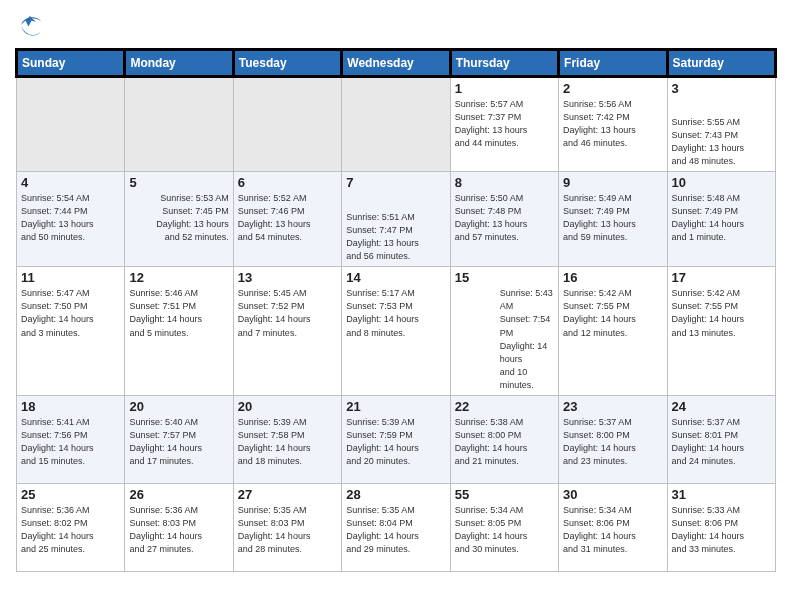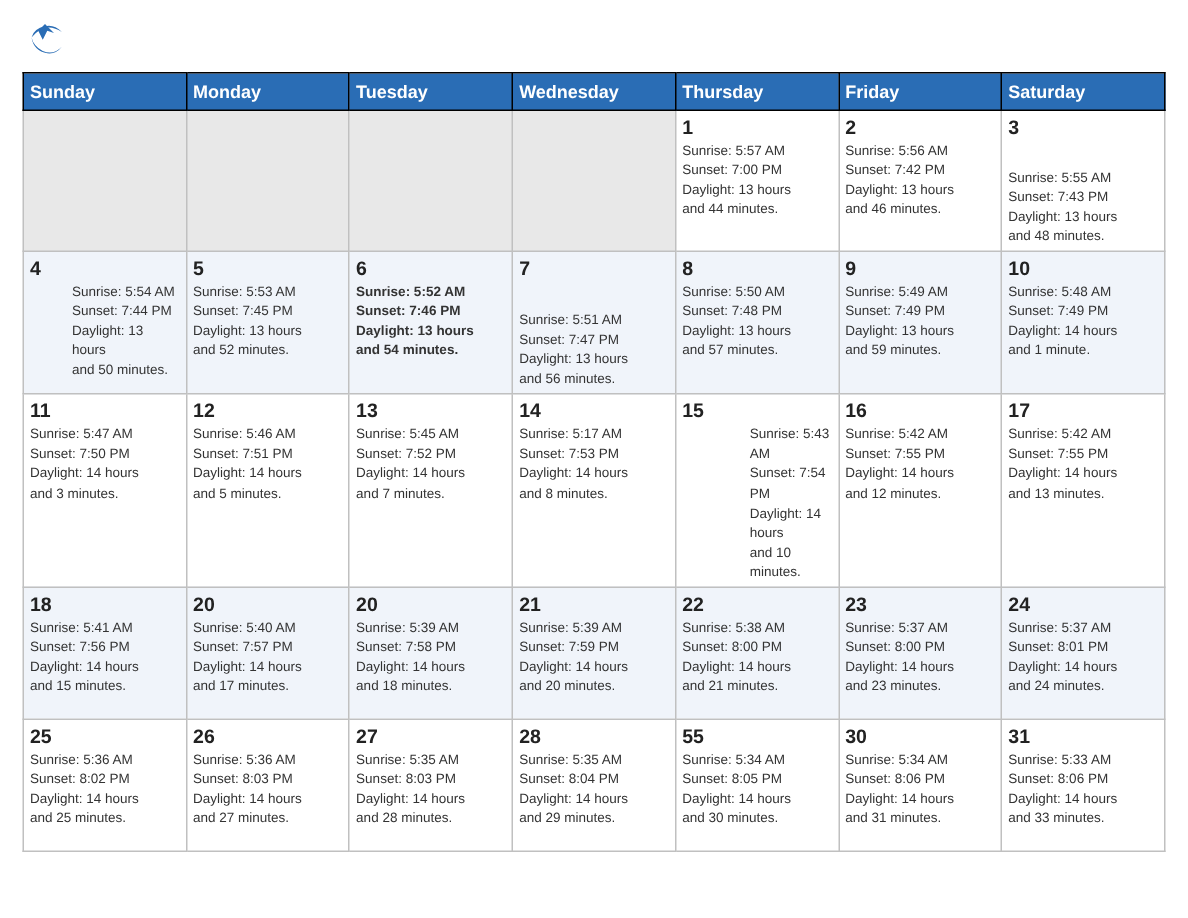--- a/index.html
+++ b/index.html
@@ -47,21 +47,21 @@
       border-collapse: collapse;
       table-layout: fixed;
     }
     thead tr th {
       background-color: #2a6db5;
       color: #fff;
       font-size: 12px;
       font-weight: bold;
       padding: 5px 4px;
       text-align: left;
-      border: 1px solid #000000;
+      border: 3px solid #000000;
     }
     tbody tr td {
       vertical-align: top;
       border: 1px solid #c0c0c0;
       padding: 3px 4px;
       font-size: 9.5px;
       color: #222;
       height: 88px;
       background: #fff;
     }
@@ -131,21 +131,21 @@
     </thead>
     <tbody id="calendar-body">
     <tr>
           <td class="empty"></td>
           <td class="empty"></td>
           <td class="empty"></td>
           <td class="empty"></td>
           <td>
             <span class="day-number">1</span>
             <div class="day-info" style="white-space: pre-line;">Sunrise: 5:57 AM
-Sunset: 7:00 PM
+Sunset: 7:37 PM
 Daylight: 13 hours
 and 44 minutes.</div>
           </td>
           <td>
             <span class="day-number">2</span>
             <div class="day-info" style="white-space: pre-line;">Sunrise: 5:56 AM
 Sunset: 7:42 PM
 Daylight: 13 hours
 and 46 minutes.</div>
           </td>
@@ -153,35 +153,35 @@
             <span class="day-number">3</span>
             <div class="day-info" style="white-space: pre-line; margin-top: 20px;">Sunrise: 5:55 AM
 Sunset: 7:43 PM
 Daylight: 13 hours
 and 48 minutes.</div>
           </td>
         </tr>
         <tr>
           <td>
             <span class="day-number">4</span>
-            <div class="day-info" style="white-space: pre-line; margin-left: 28px;">Sunrise: 5:54 AM
+            <div class="day-info" style="white-space: pre-line;">Sunrise: 5:54 AM
 Sunset: 7:44 PM
 Daylight: 13 hours
 and 50 minutes.</div>
           </td>
           <td>
             <span class="day-number">5</span>
-            <div class="day-info" style="white-space: pre-line;">Sunrise: 5:53 AM
+            <div class="day-info" style="white-space: pre-line; text-align: right;">Sunrise: 5:53 AM
 Sunset: 7:45 PM
 Daylight: 13 hours
 and 52 minutes.</div>
           </td>
           <td>
             <span class="day-number">6</span>
-            <div class="day-info" style="white-space: pre-line; font-weight: bold;">Sunrise: 5:52 AM
+            <div class="day-info" style="white-space: pre-line;">Sunrise: 5:52 AM
 Sunset: 7:46 PM
 Daylight: 13 hours
 and 54 minutes.</div>
           </td>
           <td>
             <span class="day-number">7</span>
             <div class="day-info" style="white-space: pre-line; margin-top: 21px;">Sunrise: 5:51 AM
 Sunset: 7:47 PM
 Daylight: 13 hours
 and 56 minutes.</div>

